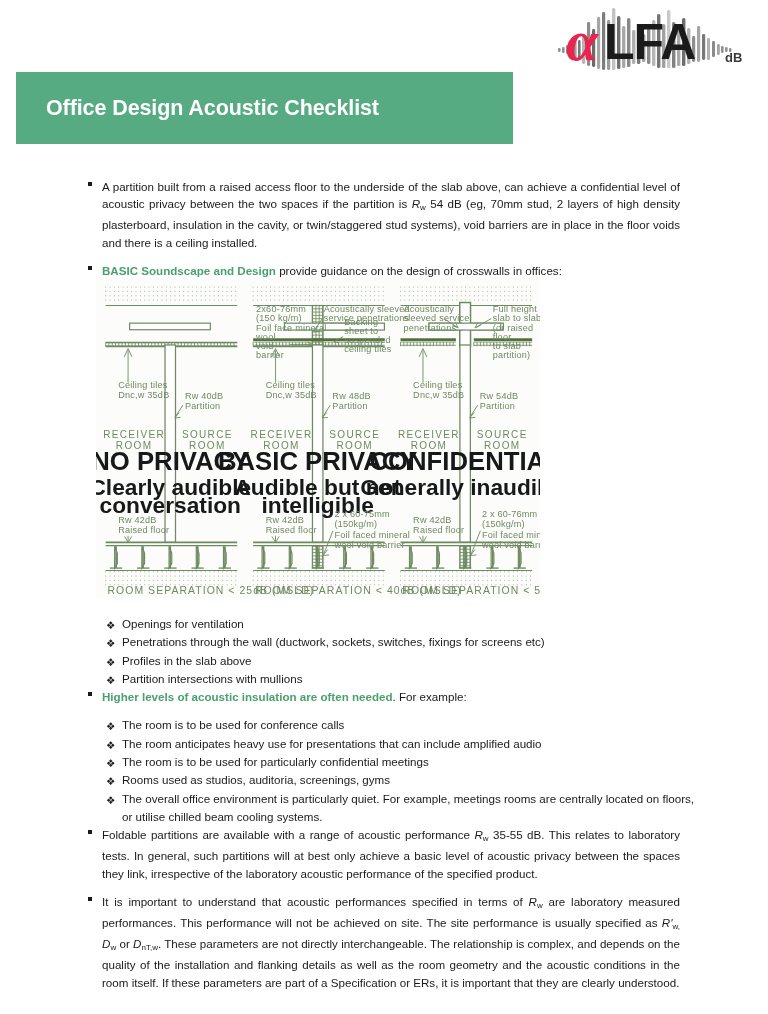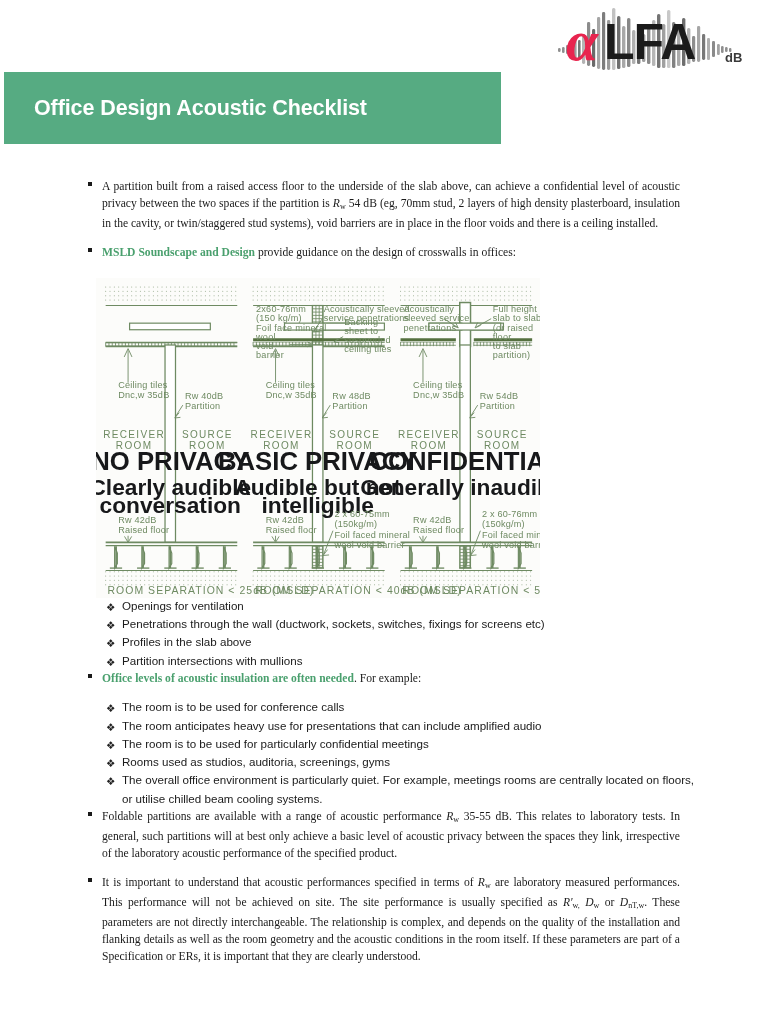--- a/index.html
+++ b/index.html
@@ -5,37 +5,36 @@
   html,body{margin:0;padding:0;}
   body{
     width:768px;height:1014px;background:#ffffff;
     font-family:"Liberation Sans",sans-serif;
     color:#1a1a1a;position:relative;overflow:hidden;
   }
   
   #logo{position:absolute;right:16px;top:4px;width:200px;height:78px;}
   
   #header-band{
-    position:absolute;left:4px;top:72px;width:497px;height:72px;
+    position:absolute;left:16px;top:72px;width:497px;height:72px;
     background:#56ab82;display:flex;align-items:center;
   }
   #header-title{
     color:#ffffff;font-size:21.5px;font-weight:bold;
     letter-spacing:-0.1px;padding-left:30px;
     font-family:"Liberation Sans",sans-serif;
   }
   
   #content{position:absolute;left:0;top:178px;width:768px;}
   ul{margin:0;padding:0;list-style:none;}
   li{position:relative;}
   .lvl1{
     font-size:11.6px;line-height:17.2px;color:#1a1a1a;
     margin:0 0 11px 0;padding-left:102px;padding-right:88px;
     text-align:justify;
-    font-family:Liberation Serif, serif;
   }
   .lvl1 > .bul{
     position:absolute;left:88px;top:4px;width:4px;height:4px;
     background:#1a1a1a;
   }
   .lvl2list{margin:3px 0 0 0;}
   .lvl2{
     font-size:11.6px;line-height:18.3px;color:#1a1a1a;
     padding-left:122px;padding-right:64px;
   }
@@ -1206,29 +1205,29 @@
           <path d="M29.8 15.8 L27.9 16.7 L28.8 14.9" fill="none" stroke="#6e8a62" stroke-width="0.3"></path>
           <text class="dtxtb" x="3.6" y="105.6">ROOM SEPARATION &lt; 50dB (MSLD)</text>
         </g>
       </g>
   </svg>
 </div>
 
 <div id="content">
   <ul id="bullet-list">
       <li class="lvl1"><span class="bul"></span>A partition built from a raised access floor to the underside of the slab above, can achieve a confidential level of acoustic privacy between the two spaces if the partition is <i>R</i><sub>w</sub> 54 dB (eg, 70mm stud, 2 layers of high density plasterboard, insulation in the cavity, or twin/staggered stud systems), void barriers are in place in the floor voids and there is a ceiling installed.</li>
-      <li class="lvl1 tight"><span class="bul"></span><span class="green">MSLD Soundscape and Design</span> provide guidance on the design of crosswalls in offices:</li>
+      <li class="lvl1 tight"><span class="bul"></span><span class="green">BASIC Soundscape and Design</span> provide guidance on the design of crosswalls in offices:</li>
       <div style="height: 322px;"></div>
       <ul class="lvl2list">
         <li class="lvl2"><span class="dia">❖</span>Openings for ventilation</li>
         <li class="lvl2"><span class="dia">❖</span>Penetrations through the wall (ductwork, sockets, switches, fixings for screens etc)</li>
         <li class="lvl2"><span class="dia">❖</span>Profiles in the slab above</li>
         <li class="lvl2"><span class="dia">❖</span>Partition intersections with mullions</li>
       </ul>
-      <li class="lvl1 tight"><span class="bul"></span><span class="green">Office levels of acoustic insulation are often needed</span>.  For example:</li>
+      <li class="lvl1 tight"><span class="bul"></span><span class="green">Higher levels of acoustic insulation are often needed</span>.  For example:</li>
       <ul class="lvl2list">
         <li class="lvl2"><span class="dia">❖</span>The room is to be used for conference calls</li>
         <li class="lvl2"><span class="dia">❖</span>The room anticipates heavy use for presentations that can include amplified audio</li>
         <li class="lvl2"><span class="dia">❖</span>The room is to be used for particularly confidential meetings</li>
         <li class="lvl2"><span class="dia">❖</span>Rooms used as studios, auditoria, screenings, gyms</li>
         <li class="lvl2"><span class="dia">❖</span>The overall office environment is particularly quiet.  For example, meetings rooms are centrally located on floors, or utilise chilled beam cooling systems.</li>
       </ul>
       <li class="lvl1"><span class="bul"></span>Foldable partitions are available with a range of acoustic performance <i>R</i><sub>w</sub> 35-55 dB.  This relates to laboratory tests.  In general, such partitions will at best only achieve a basic level of acoustic privacy between the spaces they link, irrespective of the laboratory acoustic performance of the specified product.</li>
       <li class="lvl1"><span class="bul"></span>It is important to understand that acoustic performances specified in terms of <i>R</i><sub>w</sub> are laboratory measured performances.  This performance will not be achieved on site.  The site performance is usually specified as <i>R'</i><sub>w,</sub> <i>D</i><sub>w</sub> or <i>D</i><sub>nT,w</sub>.  These parameters are not directly interchangeable.  The relationship is complex, and depends on the quality of the installation and flanking details as well as the room geometry and the acoustic conditions in the room itself.  If these parameters are part of a Specification or ERs, it is important that they are clearly understood.</li>
     </ul>

